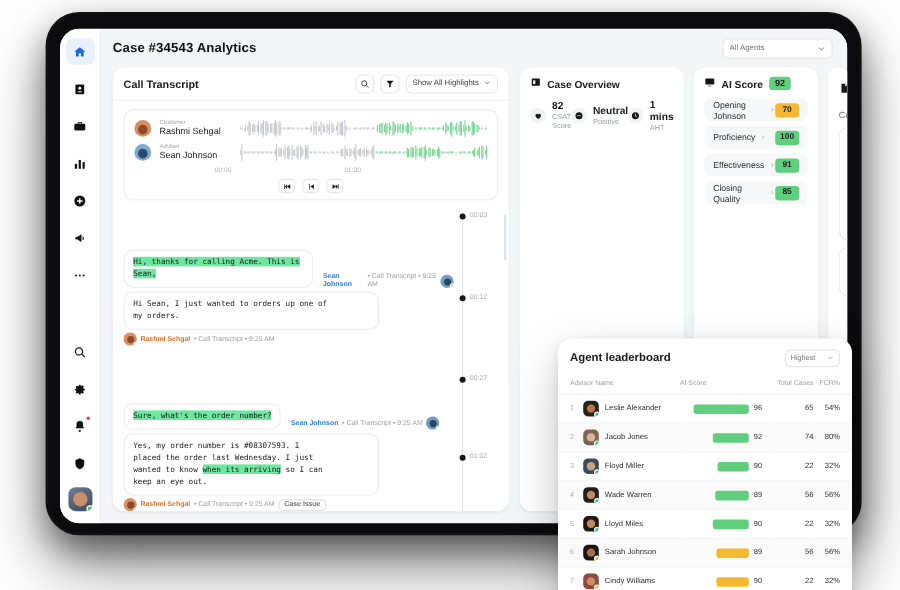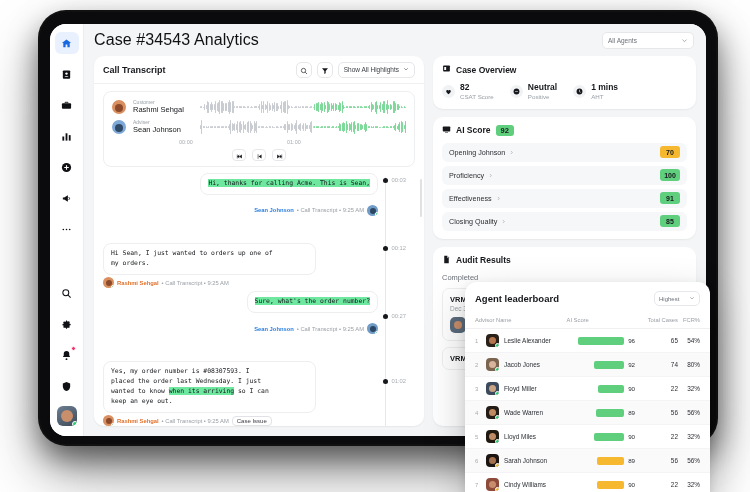--- a/index.html
+++ b/index.html
@@ -74,21 +74,21 @@
   }
 
   
   .main { flex: 1; display: flex; flex-direction: column; min-width: 0; }
   .topbar {
     height: 32px; flex-shrink: 0;
     display: flex; align-items: center; justify-content: space-between;
     padding: 0 12px 0 10px;
     background: #f4f5f7;
   }
-  .page-title { font-size: 16px; font-weight: 400; color: #101114; letter-spacing: .1px; }
+  .page-title { font-size: 11px; font-weight: 700; color: #101114; letter-spacing: .1px; }
   .agents-select {
     width: 92px; height: 17px;
     background: #fff; border: 1px solid #e6e7ea; border-radius: 5px;
     display: flex; align-items: center; justify-content: space-between;
     padding: 0 5px;
     font-size: 6.5px; color: #6c7178;
   }
   .chev { width: 7px; height: 7px; display:block; }
 
   .content {
@@ -185,24 +185,24 @@
   .tl-line { position: absolute; left: 5px; top: 4px; bottom: 0; width: 1px; background: #e6e7ea; }
   .tl-item { position: absolute; left: 0; display: flex; align-items: center; gap: 4px; }
   .tl-dot { width: 5px; height: 5px; border-radius: 50%; background: #16181c; margin-left: 2.5px; }
   .tl-t { font-size: 5.8px; color: #a8acb2; }
   .scrollbar {
     position: absolute; right: 2px; top: 6px;
     width: 2.5px; height: 38px; border-radius: 2px; background: #dfe1e4;
   }
 
   
-  .right { flex: 1; display: flex; flex-direction: column; gap: 8px; min-width: 0; }
+  .right { flex: 1; display: flex; flex-direction: row; gap: 8px; min-width: 0; }
   .card { background:#fff; border-radius: 10px; box-shadow: 0 1px 2px rgba(16,17,20,.06); padding: 8px 9px; }
   .card-title { display: flex; align-items: center; gap: 5px; font-size: 8.5px; font-weight: 600; color: #16181c; }
-  .ov-stats { display: flex; align-items: center; gap: 16px; margin-top: 8px; }
+  .ov-stats { display: flex; align-items: center; gap: 0; margin-top: 8px; }
   .ov-item { display: flex; align-items: center; gap: 5px; }
   .ov-ico {
     width: 13px; height: 13px; border-radius: 50%;
     background: #f1f2f4; display:flex; align-items:center; justify-content:center;
     flex-shrink: 0;
   }
   .ov-v { font-size: 8.5px; font-weight: 600; color: #16181c; line-height: 1.15; }
   .ov-l { font-size: 6.2px; color: #9aa0a6; line-height: 1.25; }
 
   .ai-rows { margin-top: 7px; display: flex; flex-direction: column; gap: 4px; }

